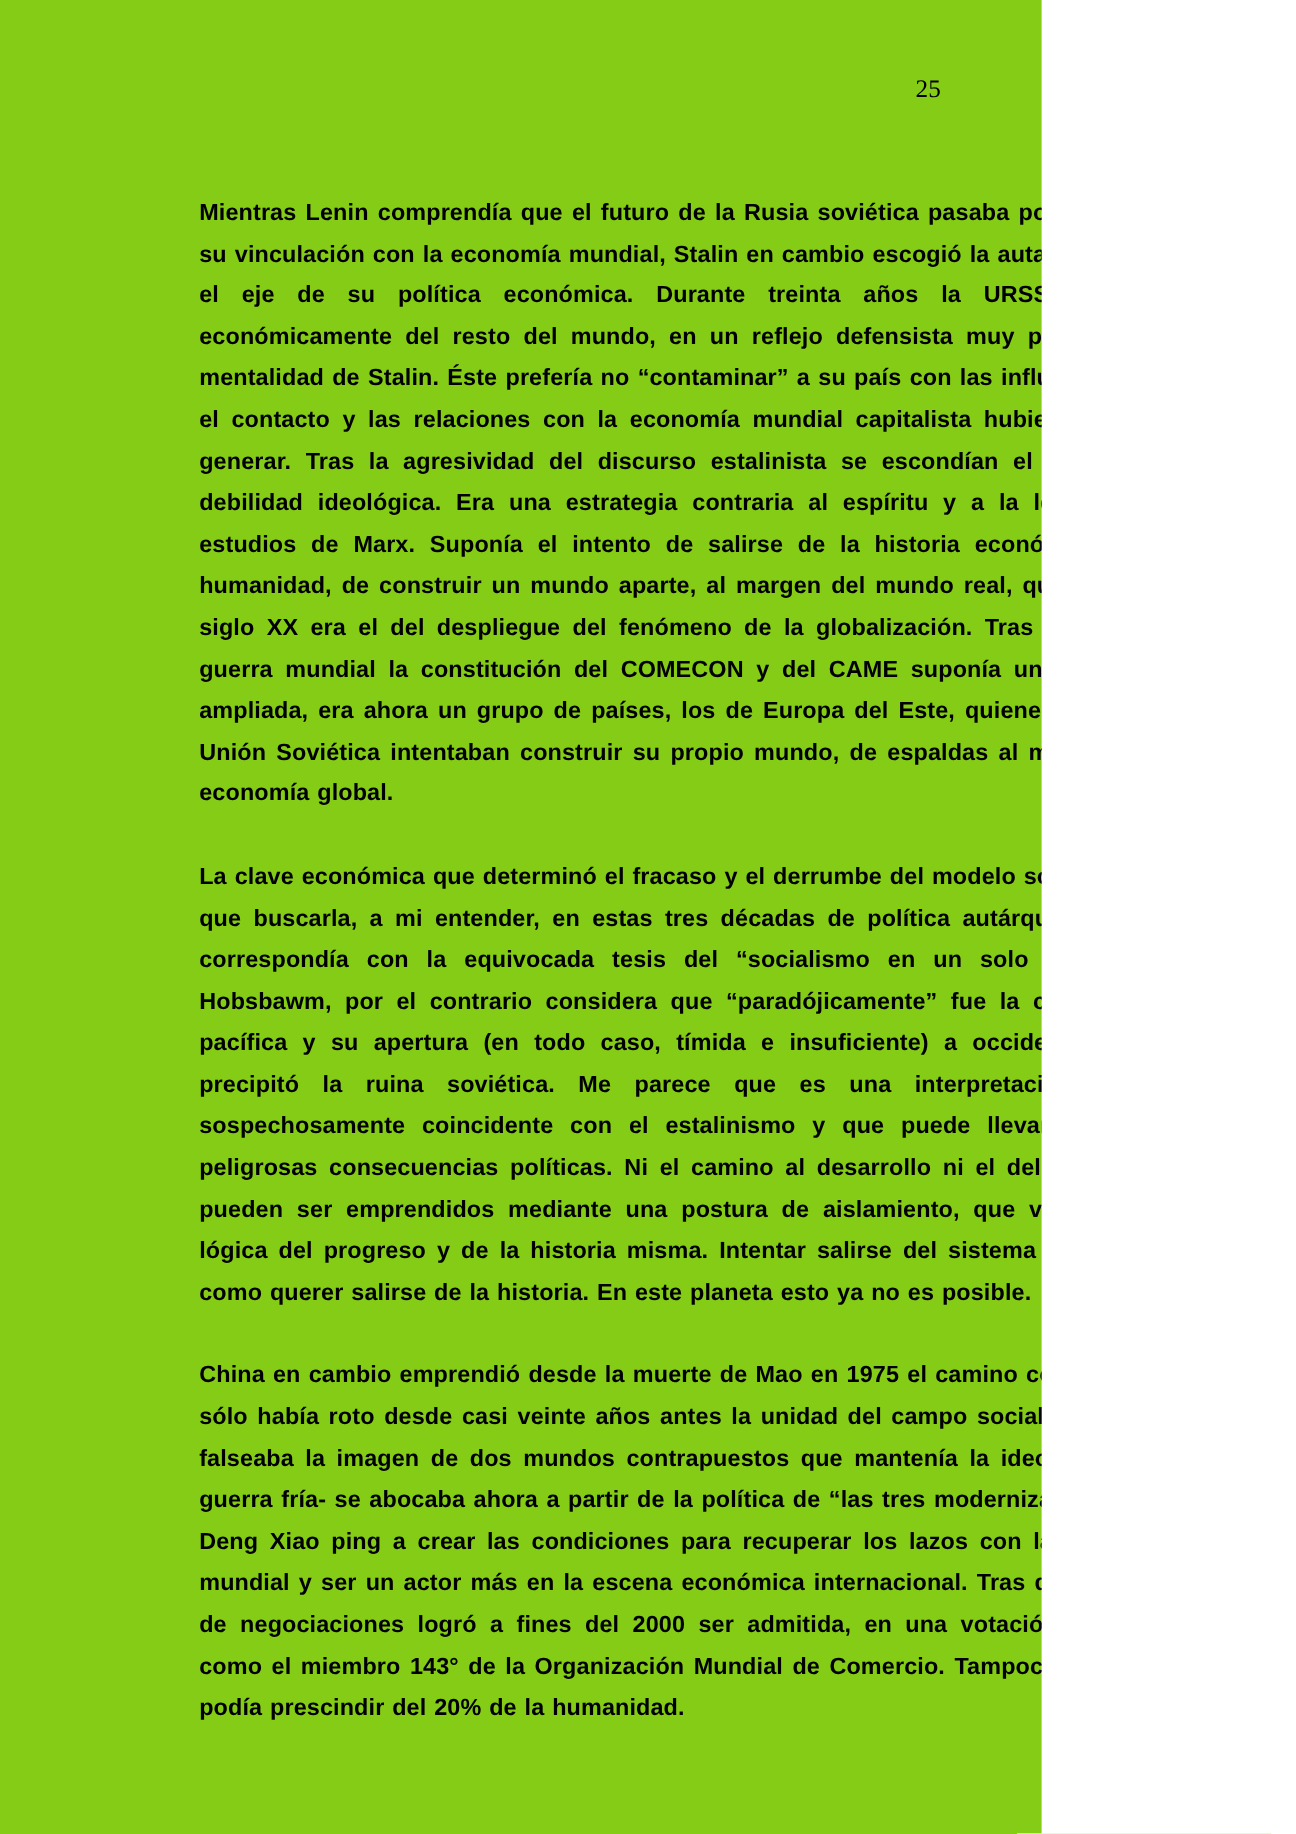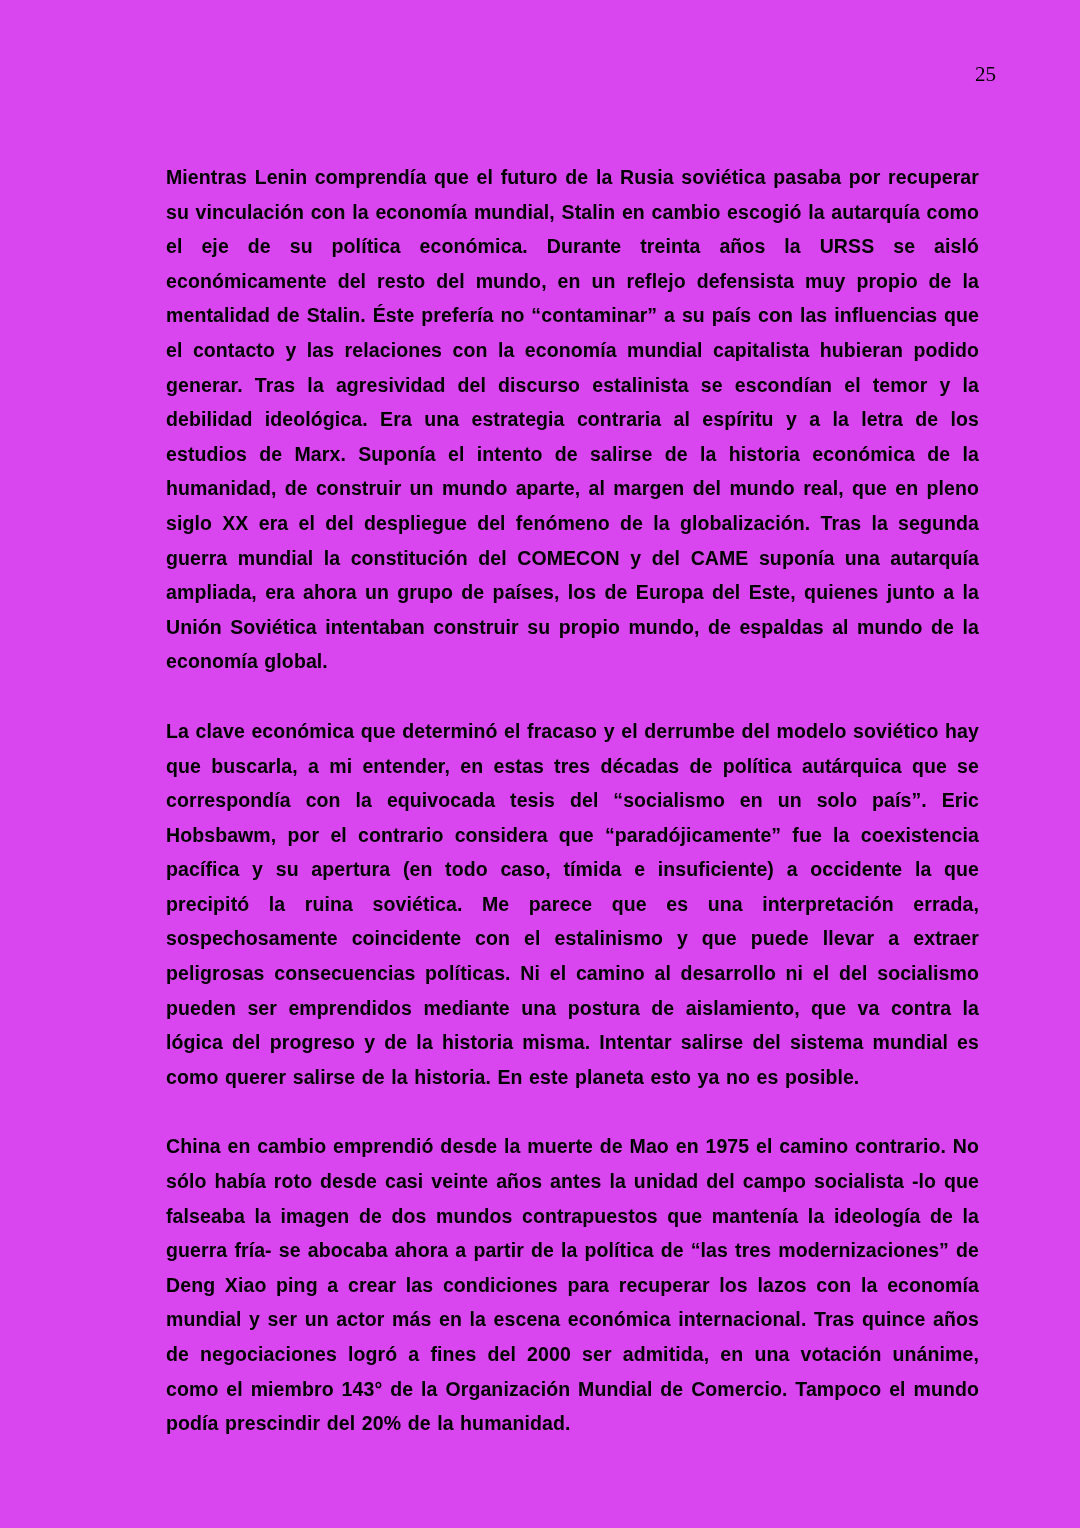--- a/index.html
+++ b/index.html
@@ -2,23 +2,23 @@
 <html><head>
 <meta charset="utf-8">
 <style>
   html, body {
     margin: 0;
     padding: 0;
     background: #ffffff;
   }
   .page {
     position: relative;
-    width: 1080px;
+    width: 868px;
     height: 1528px;
-    background: #d946ef;
+    background: #84cc16;
     font-family: "Liberation Sans", sans-serif;
     color: #000000;
     overflow: hidden;
   }
   .page-number {
     position: absolute;
     top: 62px;
     right: 84px;
     font-family: "Liberation Serif", serif;
     font-size: 21px;

